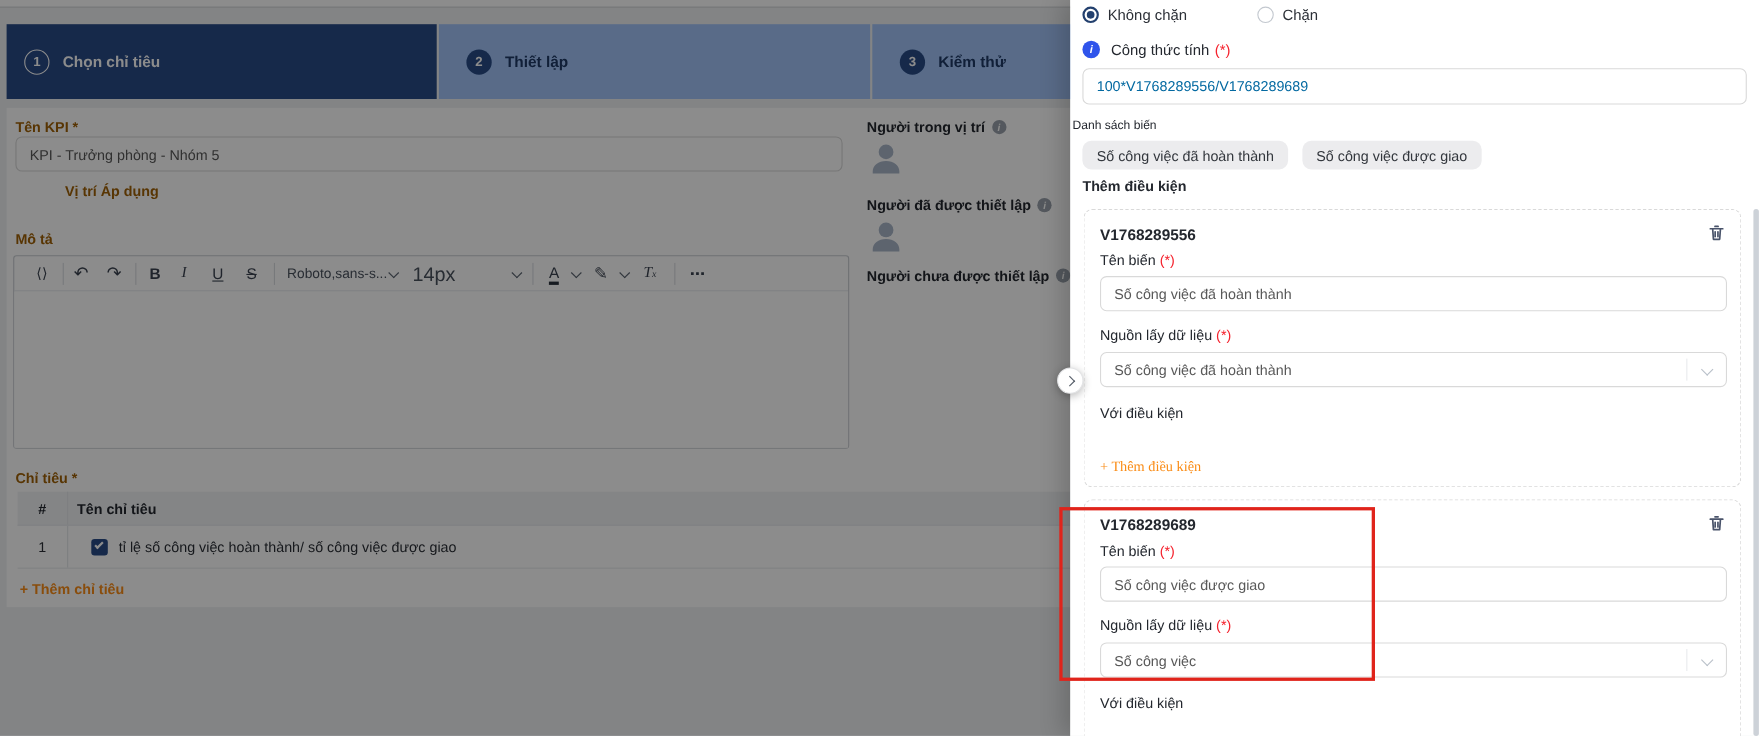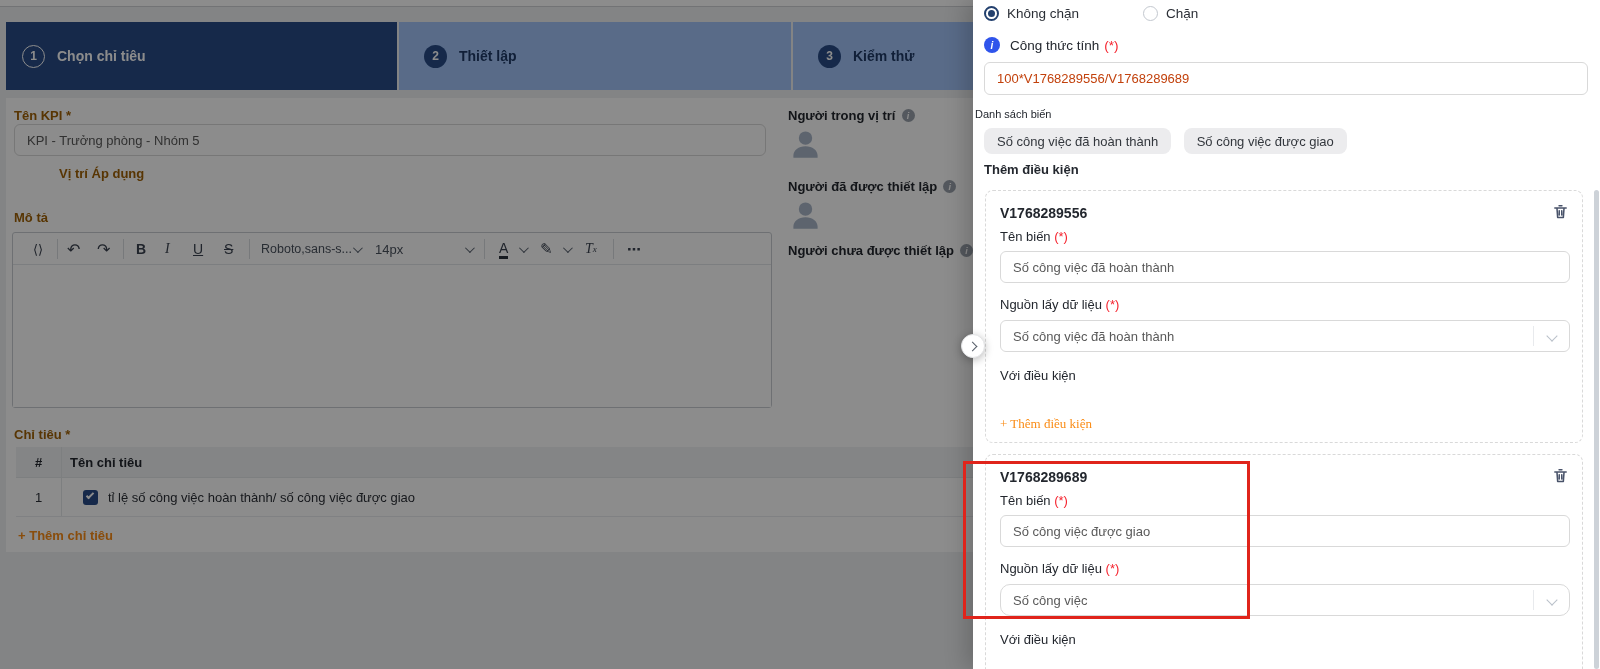--- a/index.html
+++ b/index.html
@@ -114,21 +114,21 @@
         <span class="tb-div" style="left:110px;"></span>
         <span class="tb" style="left:123px; font-weight:bold;">B</span>
         <span class="tb" style="left:152px; font-style:italic; font-family:'Liberation Serif',serif;">I</span>
         <span class="tb" style="left:180px; text-decoration:underline;">U</span>
         <span class="tb" style="left:211px; text-decoration:line-through;">S</span>
         <span class="tb-div" style="left:236px;"></span>
         <span class="tb" style="left:248px; font-size:12.5px; color:#4a525e;">Roboto,sans-s...</span>
         <span class="tb" style="left:340px;">
             <span class="tb-chev"></span>
           </span>
-        <span class="tb" style="left:362px; font-size:13px; color:#4a525e;">14px</span>
+        <span class="tb" style="left:362px; font-size:18px; color:#4a525e;">14px</span>
         <span class="tb" style="left:452px;">
             <span class="tb-chev"></span>
           </span>
         <span class="tb-div" style="left:471px;"></span>
         <span class="tb" style="left:486px; border-bottom:3px solid #2b323c; height:20px; top:6px;">A</span>
         <span class="tb" style="left:506px;">
             <span class="tb-chev"></span>
           </span>
         <span class="tb" style="left:527px; font-size:15px;">✎</span>
         <span class="tb" style="left:550px;">
@@ -199,21 +199,21 @@
       <span class="radio unchecked"></span>
       <span>Chặn</span>
     </div>
 
     <div class="abs" style="left:11px; top:37px; display:flex; align-items:center; gap:10px;">
       <span class="info-blue">i</span>
       <span style="font-size:13.5px; color:#23272e;">Công thức tính</span>
       <span class="req" style="font-size:13.5px; margin-left:-5px;">(*)</span>
     </div>
 
-    <div class="abs input" style="left:11px; top:62px; width:604px; height:33px; color:#c2410c;">100*V1768289556/V1768289689</div>
+    <div class="abs input" style="left:11px; top:62px; width:604px; height:33px; color:#0369a1;">100*V1768289556/V1768289689</div>
 
     <div class="abs" style="left:2px; top:108px; font-size:11px; color:#23272e;">Danh sách biến</div>
 
     <div class="abs" style="left:11px; top:128px;">
       <span class="chip">Số công việc đã hoàn thành</span>
       <span class="chip">Số công việc được giao</span>
     </div>
 
     <div class="abs" style="left:11px; top:162px; font-size:13px; font-weight:bold; color:#23272e;">Thêm điều kiện</div>
 
@@ -247,21 +247,21 @@
             <path d="M4 7h16M10 4h4M7 7l1 13.5h8L17 7M10.2 11v6M13.8 11v6"></path>
           </svg>
       </span>
       <div class="abs field-lbl" style="left:14px; top:38px;">
         <span>Tên biến</span> <span class="req">(*)</span>
       </div>
       <div class="abs input" style="left:14px; top:60px; width:570px; height:32px;">Số công việc được giao</div>
       <div class="abs field-lbl" style="left:14px; top:106px;">
         <span>Nguồn lấy dữ liệu</span> <span class="req">(*)</span>
       </div>
-      <div class="abs select" style="left:14px; top:129px; width:570px; height:32px;border-radius:10px;">
+      <div class="abs select" style="left:14px; top:129px; width:570px; height:32px;">
         <span>Số công việc</span>
         <span class="sel-div"></span>
         <span class="chev-down"></span>
       </div>
       <div class="abs field-lbl" style="left:14px; top:177px;">Với điều kiện</div>
     </div>
   </div>
 
   <div class="abs scrollbar"></div>
 

